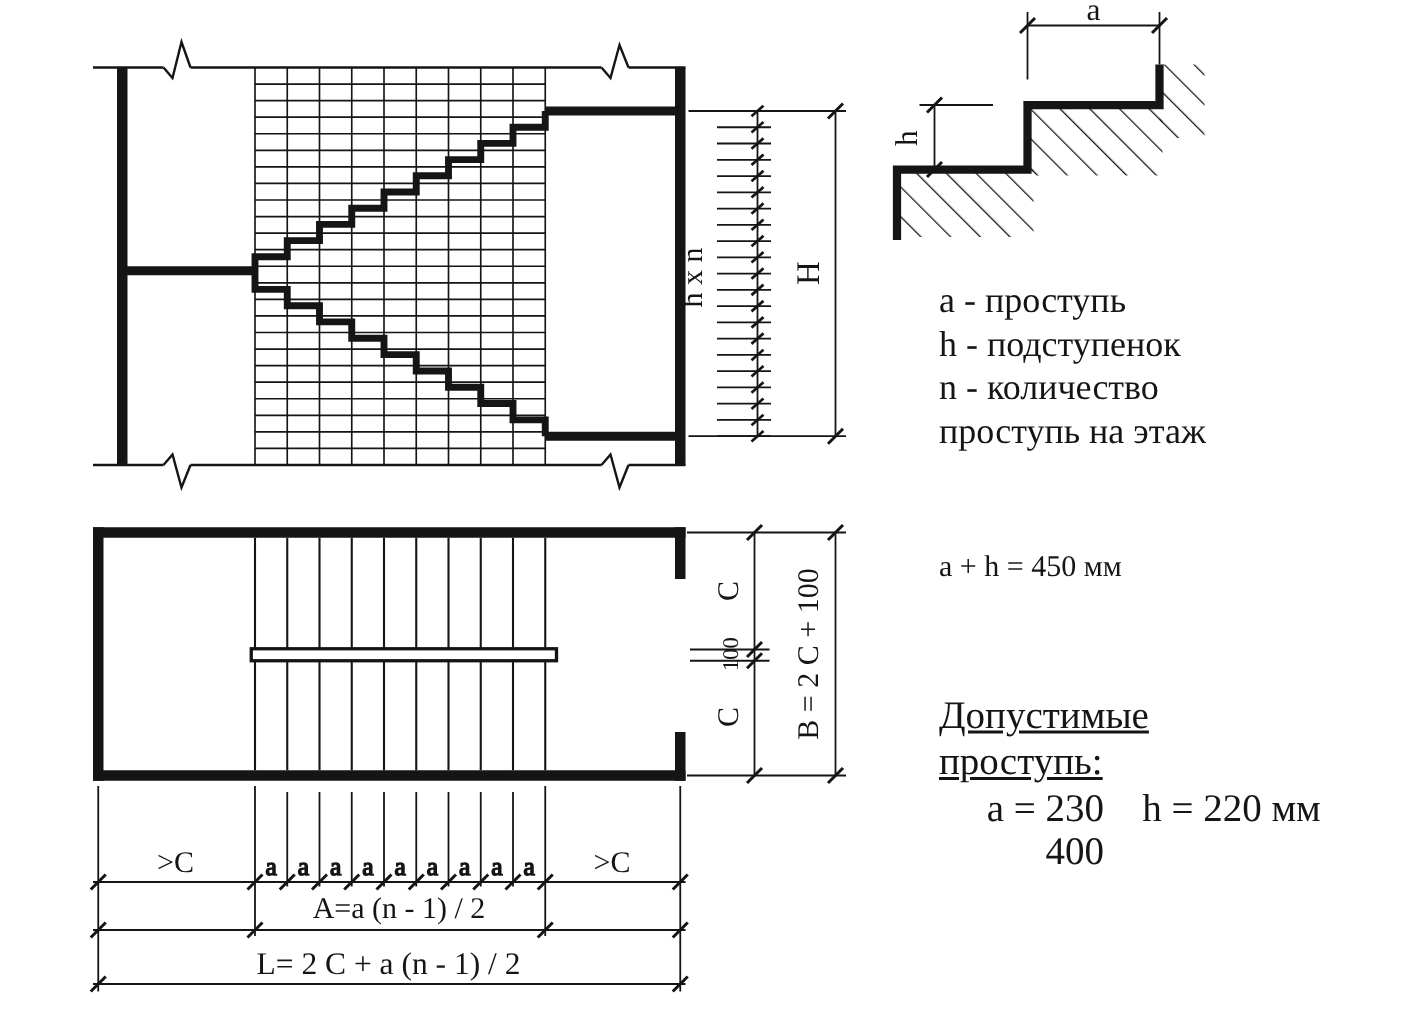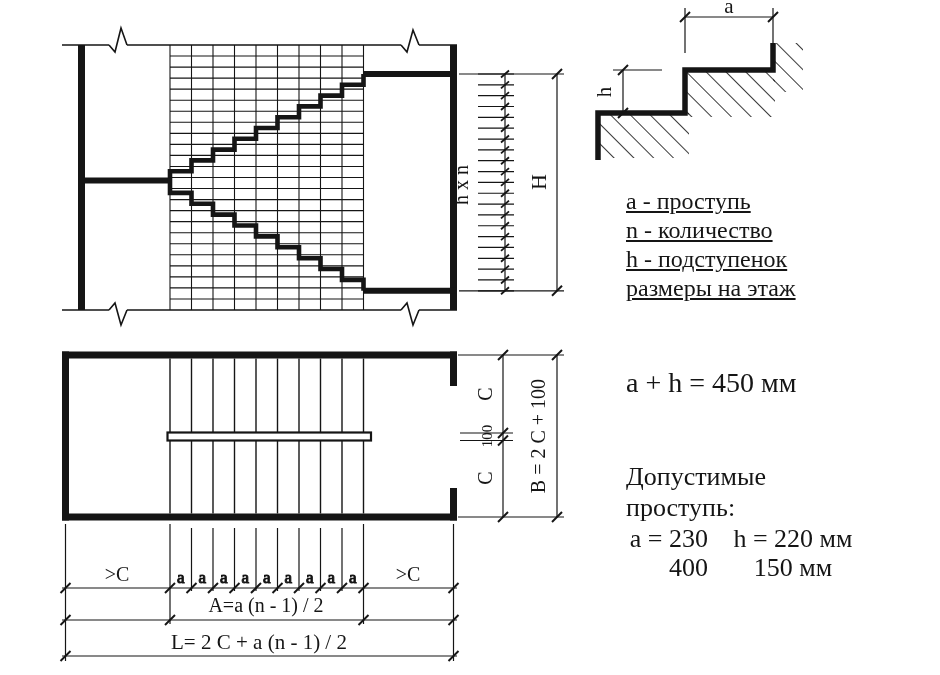--- a/index.html
+++ b/index.html
@@ -1,24 +1,24 @@
 <!DOCTYPE html>
 <html><head>
 <meta charset="utf-8">
 <style>
   html,body{margin:0;padding:0;background:#fff;}
   #page{position:relative;width:940px;height:675px;background:#fff;overflow:hidden;
         font-family:"Liberation Serif","DejaVu Serif",serif;color:#111;}
   #drawing{position:absolute;left:0;top:0;}
   .txt{position:absolute;white-space:nowrap;color:#151515;}
-  .legend{left:626px;top:187px;font-size:24px;line-height:29px;text-decoration:underline;}
-  .formula{left:626px;top:367px;font-size:28px;}
-  .allowed-title{left:626px;top:461px;font-size:26px;line-height:31px;}
+  .legend{left:626px;top:187px;font-size:24px;line-height:29px;}
+  .formula{left:626px;top:367px;font-size:20px;}
+  .allowed-title{left:626px;top:461px;font-size:26px;line-height:31px;text-decoration:underline;}
   .size-table{left:626px;top:524px;font-size:26px;}
-  .size-row{display:flex;line-height:29px;}
+  .size-row{display:flex;line-height:29px;margin-left:28px;}
   .size-col-a{width:82px;text-align:right;}
   .size-col-h{width:170px;text-align:center;}
   svg text{fill:#151515;font-family:"Liberation Serif","DejaVu Serif",serif;}
 </style>
 </head>
 <body>
 
 <div id="page">
 
 <svg id="drawing" width="940" height="675" viewBox="0 0 940 675">
@@ -282,36 +282,35 @@
         </g>
     <text x="117" y="581" font-size="20" text-anchor="middle" stroke="none">&gt;C</text>
     <text x="408" y="581" font-size="20" text-anchor="middle" stroke="none">&gt;C</text>
     <text x="266" y="612" font-size="20" text-anchor="middle" stroke="none">A=a (n - 1) / 2</text>
     <text x="259" y="649" font-size="21" text-anchor="middle" stroke="none">L= 2 C + a (n - 1) / 2</text>
   </g>
 </svg>
 
   <div class="txt legend">
     <div>a - проступь</div>
+    <div>h - подступенок</div>
     <div>n - количество</div>
-    <div>h - подступенок</div>
-    <div>размеры на этаж</div>
+    <div>проступь на этаж</div>
   </div>
 
   <div class="txt formula">a + h = 450 мм</div>
 
   <div class="txt allowed-title">
     <div>Допустимые</div>
     <div>проступь:</div>
   </div>
 
   <div class="txt size-table">
     <div class="size-row">
       <span class="size-col-a">a = 230</span>
       <span class="size-col-h">h = 220 мм</span>
     </div>
     <div class="size-row">
       <span class="size-col-a">400</span>
-      <span class="size-col-h">150 мм</span>
     </div>
   </div>
 
 </div>
 
 </body></html>

